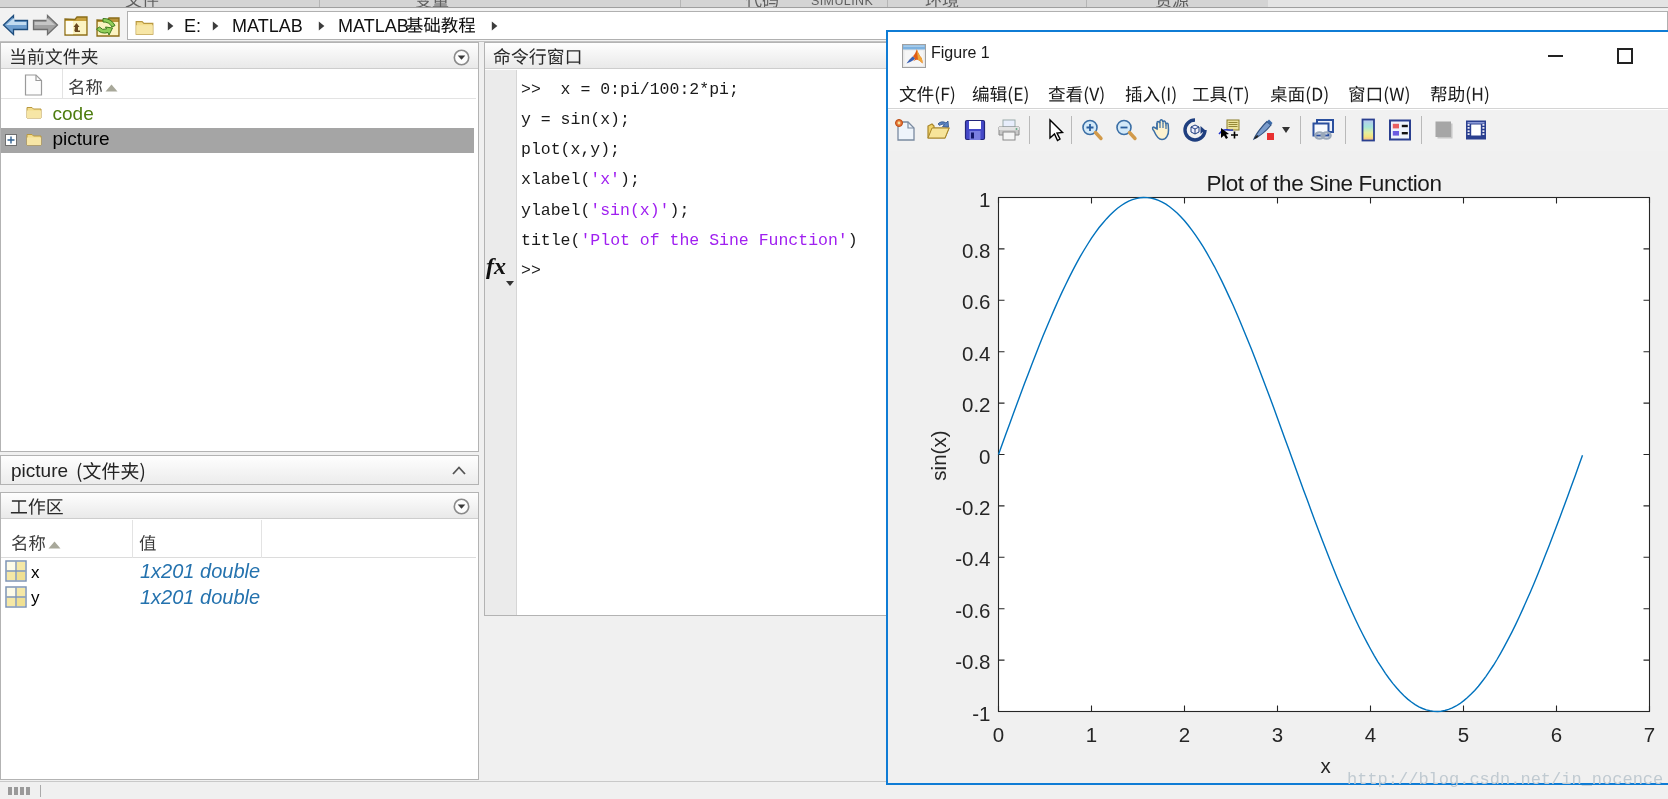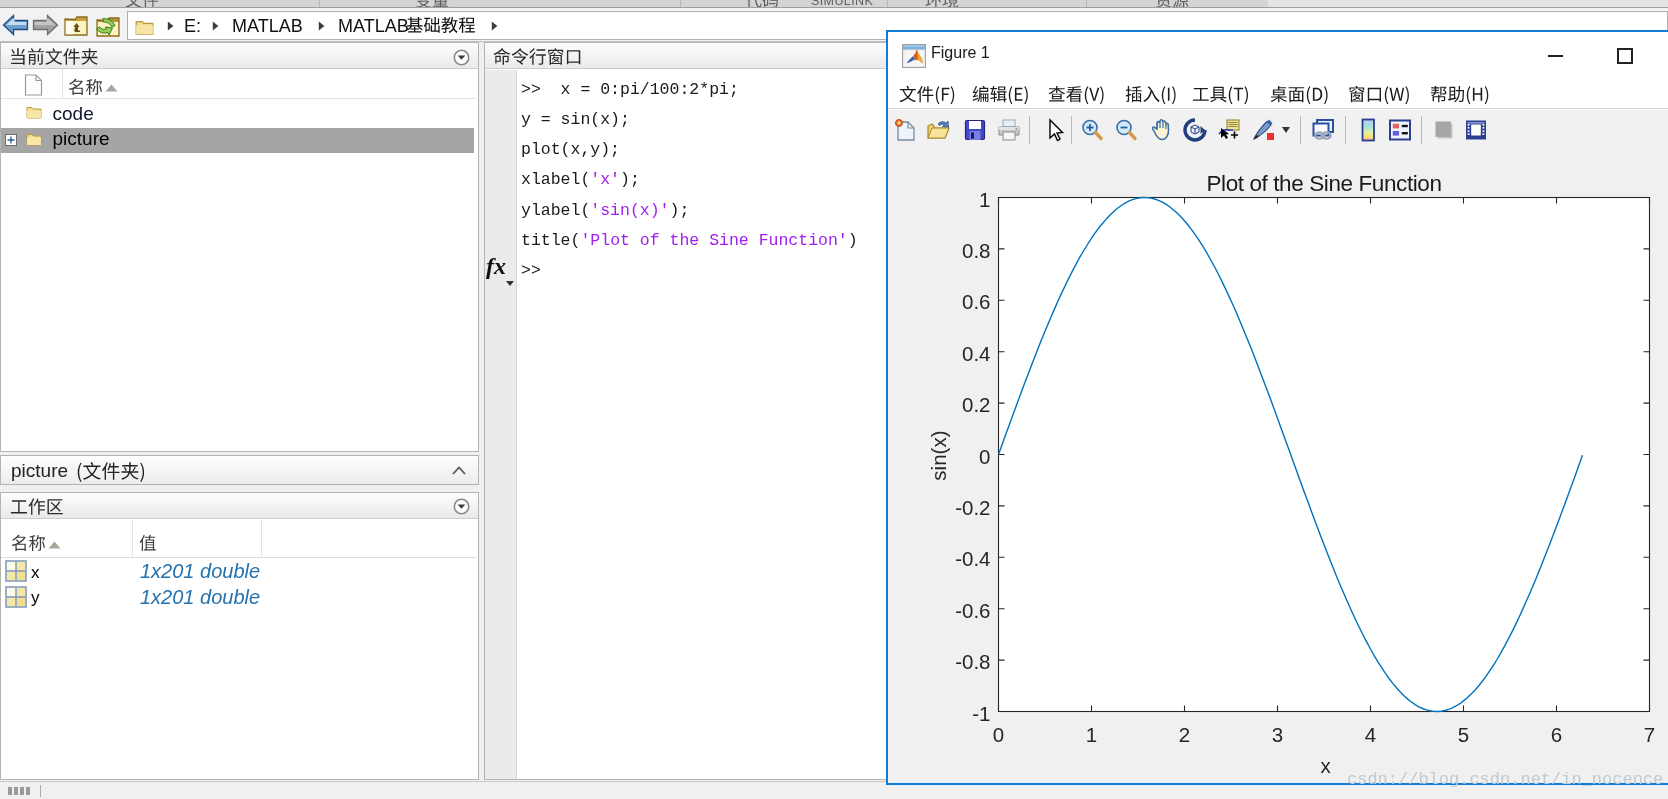--- a/index.html
+++ b/index.html
@@ -96,21 +96,21 @@
       <svg style="position:absolute;left:66.5px;top:31.6px;overflow:visible" width="36" height="24" viewBox="0 -18.4 36 23.7">
         <path d="M4.6 -9.2C5.5 -8.6 6.5 -7.8 7.3 -7.1C5.2 -6 3 -5.2 0.8 -4.8C1.1 -4.5 1.4 -3.9 1.5 -3.5C2.5 -3.8 3.4 -4.1 4.4 -4.4V1.4H5.7V0.5H13.5V1.4H14.8V-5.9H7.8C10.7 -7.5 13.3 -9.6 14.7 -12.4L13.8 -12.9L13.6 -12.9H7.4C7.8 -13.4 8.2 -13.9 8.6 -14.4L7.1 -14.7C6 -13 4.1 -11.1 1.2 -9.7C1.5 -9.5 1.9 -9 2.1 -8.7C3.8 -9.6 5.2 -10.6 6.3 -11.7H12.8C11.7 -10.1 10.2 -8.8 8.5 -7.7C7.7 -8.5 6.5 -9.3 5.6 -10ZM13.5 -0.7H5.7V-4.7H13.5Z M26.3 -7.8C25.9 -5.7 25.2 -3.5 24.2 -2.1C24.5 -1.9 25.1 -1.6 25.3 -1.4C26.3 -2.9 27.1 -5.2 27.5 -7.6ZM31 -7.7C31.8 -5.8 32.5 -3.2 32.7 -1.6L34 -2C33.7 -3.6 33 -6.1 32.2 -8ZM26.7 -14.6C26.3 -12.4 25.5 -10.1 24.5 -8.6V-9.6H22.3V-12.7C23.1 -12.9 23.9 -13.2 24.5 -13.4L23.7 -14.5C22.5 -13.9 20.3 -13.4 18.5 -13.1C18.6 -12.8 18.8 -12.4 18.9 -12.1C19.6 -12.2 20.3 -12.3 21 -12.4V-9.6H18.3V-8.4H20.9C20.2 -6.4 19 -4.1 18 -2.9C18.2 -2.6 18.5 -2.1 18.6 -1.8C19.5 -2.9 20.3 -4.6 21 -6.3V1.4H22.3V-6.4C22.8 -5.7 23.5 -4.7 23.8 -4.2L24.5 -5.2C24.2 -5.7 22.8 -7.2 22.3 -7.7V-8.4H24.3L24.3 -8.3C24.6 -8.1 25.1 -7.8 25.4 -7.6C26 -8.5 26.6 -9.7 27 -11.1H28.8V-0.2C28.8 0 28.7 0.1 28.5 0.1C28.2 0.1 27.5 0.1 26.7 0.1C26.8 0.4 27 1 27.1 1.3C28.2 1.3 29 1.3 29.4 1.1C29.9 0.9 30.1 0.5 30.1 -0.2V-11.1H32.4C32.2 -10.5 31.8 -9.8 31.5 -9.2L32.7 -8.9C33.1 -9.9 33.7 -11 34.1 -12.1L33.2 -12.4L33 -12.3H27.4C27.6 -13 27.8 -13.6 27.9 -14.3Z" fill="#3c3c3c"></path>
       </svg>
       <svg class="abs" style="left:104px;top:40.5px" width="13" height="8" viewBox="0 0 13 8">
         <path d="M6.5 0.5 L12.5 7.5 L0.5 7.5 Z" fill="#a8a89a"></path>
       </svg>
       <svg style="position:absolute;left:25px;top:62px" width="16" height="14" viewBox="0 0 16 14">
         <path d="M1 2.5 L6 2.5 L7.5 4 L15 4 L15 13 L1 13 Z" fill="#f3dd8d" stroke="#b9983f" stroke-width="1"></path>
         <path d="M1 5.5 L15 5.5 L15 13 L1 13 Z" fill="#f7e6a6" stroke="none"></path>
       </svg>
-      <div class="abs" style="left:51.5px;top:60.4px;font-size:19px;color:#0f172a">code</div>
+      <div class="abs" style="left:51.5px;top:60.4px;font-size:19px;color:#4d7c0f">code</div>
       <div class="abs" style="left:0;top:85px;width:473px;height:24.5px;background:#a5a5a5"></div>
       <svg class="abs" style="left:4px;top:91px" width="12" height="12" viewBox="0 0 12 12">
 <rect x="0.5" y="0.5" width="11" height="11" fill="#fff" stroke="#6f6f6f"></rect>
 <path d="M2.5 6 H9.5 M6 2.5 V9.5" stroke="#33618f" stroke-width="1.4"></path>
       </svg>
       <svg style="position:absolute;left:25px;top:89px" width="16" height="14" viewBox="0 0 16 14">
         <path d="M1 2.5 L6 2.5 L7.5 4 L15 4 L15 13 L1 13 Z" fill="#f3dd8d" stroke="#b9983f" stroke-width="1"></path>
         <path d="M1 5.5 L15 5.5 L15 13 L1 13 Z" fill="#f7e6a6" stroke="none"></path>
       </svg>
       <div class="abs" style="left:51.5px;top:85.4px;font-size:19px;color:#000">picture</div>
@@ -160,21 +160,21 @@
         <rect x="1" y="1" width="20" height="20" fill="#fdfcf0" stroke="#7e94b4" stroke-width="1.5"></rect>
         <rect x="2" y="2" width="8.5" height="8.5" fill="#fdfbe8"></rect>
         <rect x="11.5" y="2" width="8.5" height="8.5" fill="#f5e8a6"></rect>
         <rect x="2" y="11.5" width="8.5" height="8.5" fill="#f5e8a6"></rect>
         <rect x="11.5" y="11.5" width="8.5" height="8.5" fill="#f0e092"></rect>
         <path d="M11 1.5V20.5M1.5 11H20.5" stroke="#7e94b4" stroke-width="1.4"></path>
       </svg>
       <div class="abs" style="left:30px;top:95.3px;font-size:17px;color:#000">y</div>
       <div class="abs" style="left:139px;top:92.5px;font-size:20px;font-style:italic;color:#2472ae">1x201 double</div>
     </div>
-    <div class="panel" style="left:484px;top:42px;width:403px;height:738px">
+    <div class="panel" style="left:484px;top:42px;width:403px;height:574px">
       <div class="phead">
         <svg style="position:absolute;left:8.0px;top:0.7px;overflow:visible" width="91" height="25" viewBox="0 -19.0 91 24.3">
           <path d="M9 -15.3C7.4 -12.9 3.9 -10.6 0.6 -9.7C0.9 -9.3 1.2 -8.8 1.4 -8.4C2.7 -8.8 4 -9.5 5.3 -10.2V-9.1H12.5V-10.3C13.7 -9.5 15 -8.9 16.3 -8.5C16.5 -8.9 17 -9.5 17.3 -9.8C14.5 -10.5 11.4 -12.2 9.8 -14.1L10.1 -14.5ZM5.4 -10.3C6.8 -11.1 8 -12.1 9 -13.2C9.9 -12.1 11.1 -11.1 12.4 -10.3ZM2.3 -7.6V0.1H3.5V-1.5H7.8V-7.6ZM3.5 -6.4H6.5V-2.7H3.5ZM9.6 -7.6V1.4H11V-6.4H14.4V-2.6C14.4 -2.3 14.3 -2.3 14.1 -2.3C13.8 -2.3 13 -2.3 12 -2.3C12.1 -1.9 12.3 -1.4 12.4 -1C13.7 -1 14.6 -1 15.1 -1.2C15.6 -1.5 15.7 -1.8 15.7 -2.6V-7.6Z M25.1 -10C26.1 -9.2 27.2 -8 27.8 -7.2L28.8 -8.1C28.2 -8.8 27 -10 26 -10.8ZM20.9 -6.8V-5.5H30.6C29.6 -4.4 28.3 -3.1 27.1 -1.9C26.2 -2.6 25.2 -3.2 24.3 -3.7L23.4 -2.7C25.4 -1.5 28 0.3 29.2 1.5L30.2 0.4C29.7 -0.1 29 -0.6 28.2 -1.2C29.9 -2.9 31.9 -4.8 33.2 -6.2L32.2 -6.9L32 -6.8ZM27 -15.1C25.2 -12.6 21.8 -10.2 18.5 -8.8C18.9 -8.5 19.3 -8 19.5 -7.7C22.2 -8.9 24.9 -10.8 26.9 -12.9C28.9 -10.8 31.9 -8.8 34.3 -7.7C34.5 -8.1 35 -8.6 35.3 -8.9C32.8 -9.9 29.6 -11.9 27.8 -13.9L28.2 -14.5Z M43.6 -14V-12.7H52.4V-14ZM40.6 -15.1C39.7 -13.7 37.9 -12.2 36.4 -11.1C36.7 -10.9 37 -10.4 37.2 -10.1C38.8 -11.2 40.7 -13 41.9 -14.5ZM42.8 -9V-7.7H48.8V-0.3C48.8 -0 48.7 0.1 48.4 0.1C48 0.1 46.8 0.1 45.6 0.1C45.8 0.4 45.9 1 46 1.4C47.8 1.4 48.8 1.4 49.4 1.2C50 0.9 50.2 0.5 50.2 -0.3V-7.7H52.9V-9ZM41.3 -11.2C40.1 -9.2 38.1 -7.1 36.2 -5.8C36.5 -5.5 37 -4.9 37.2 -4.6C37.9 -5.2 38.6 -5.8 39.2 -6.5V1.5H40.6V-8C41.3 -8.9 42 -9.8 42.6 -10.7Z M60.3 -12C58.9 -10.9 57 -10 55.2 -9.6L55.9 -8.5C57.8 -9.1 59.8 -10.2 61.3 -11.4ZM64 -11.3C65.9 -10.5 68.2 -9.2 69.3 -8.4L70.2 -9.3C69 -10.1 66.6 -11.3 64.8 -12.1ZM61.4 -10.3C61.2 -9.7 60.7 -9 60.3 -8.4H56.6V1.5H58V0.7H67.5V1.4H68.9V-8.4H61.7C62.1 -8.9 62.5 -9.4 62.8 -10ZM58 -0.3V-7.4H67.5V-0.3ZM60.2 -3.9C60.9 -3.6 61.7 -3.3 62.5 -2.9C61.3 -2.2 60 -1.7 58.7 -1.5C58.9 -1.2 59.1 -0.9 59.2 -0.6C60.8 -1 62.2 -1.5 63.5 -2.4C64.4 -1.9 65.2 -1.3 65.8 -0.9L66.5 -1.7C65.9 -2.1 65.2 -2.6 64.3 -3C65.2 -3.7 65.9 -4.6 66.3 -5.7L65.6 -6L65.4 -6H61.3C61.5 -6.3 61.7 -6.6 61.8 -6.9L60.8 -7.1C60.4 -6.2 59.6 -5.2 58.6 -4.4C58.9 -4.2 59.2 -3.9 59.4 -3.7C59.9 -4.2 60.4 -4.6 60.8 -5.1H64.9C64.5 -4.5 64 -4 63.4 -3.5C62.5 -3.9 61.7 -4.3 60.9 -4.6ZM61.3 -14.8C61.5 -14.4 61.8 -13.9 62 -13.5H55.1V-10.7H56.4V-12.4H68.8V-10.8H70.2V-13.5H63.6C63.3 -14 63 -14.6 62.7 -15.1Z M73.9 -13.2V1H75.3V-0.5H85.8V0.9H87.3V-13.2ZM75.3 -1.9V-11.8H85.8V-1.9Z" fill="#2a2a2a"></path>
         </svg>
       </div>
       <div class="abs" style="left:0;top:27px;width:31px;bottom:0;background:#ebebeb"></div>
       <div class="abs" style="left:31px;top:27px;width:1px;bottom:0;background:#d6d6d6"></div>
       <div class="abs" style="left:36px;top:32px;font-family:&quot;Liberation Mono&quot;,monospace;font-size:16.5px;color:#1a1a1a;line-height:30.15px;white-space:pre"><div>&gt;&gt;  x = 0:pi/100:2*pi;</div><div>y = sin(x);</div><div>plot(x,y);</div><div>xlabel(<span style="color:#a020f0">'x'</span>);</div><div>ylabel(<span style="color:#a020f0">'sin(x)'</span>);</div><div>title(<span style="color:#a020f0">'Plot of the Sine Function'</span>)</div><div>&gt;&gt;</div></div>
       <div class="abs" style="left:1px;top:210px;font-family:&quot;Liberation Serif&quot;,serif;font-style:italic;font-weight:bold;font-size:24px;color:#111">fx</div>
       <svg class="abs" style="left:21px;top:238px" width="8" height="5" viewBox="0 0 8 5">
@@ -354,13 +354,13 @@
         <text x="389.5" y="591.3" style="font-family:&quot;Liberation Sans&quot;,sans-serif;font-size:20.5px" fill="#262626" text-anchor="middle">3</text>
         <text x="482.5" y="591.3" style="font-family:&quot;Liberation Sans&quot;,sans-serif;font-size:20.5px" fill="#262626" text-anchor="middle">4</text>
         <text x="575.5" y="591.3" style="font-family:&quot;Liberation Sans&quot;,sans-serif;font-size:20.5px" fill="#262626" text-anchor="middle">5</text>
         <text x="668.5" y="591.3" style="font-family:&quot;Liberation Sans&quot;,sans-serif;font-size:20.5px" fill="#262626" text-anchor="middle">6</text>
         <text x="761.5" y="591.3" style="font-family:&quot;Liberation Sans&quot;,sans-serif;font-size:20.5px" fill="#262626" text-anchor="middle">7</text>
         <text x="436.0" y="39.8" style="font-family:&quot;Liberation Sans&quot;,sans-serif;font-size:22.5px;letter-spacing:-0.4px" fill="#1a1a1a" text-anchor="middle">Plot of the Sine Function</text>
         <text x="437.7" y="621.5" style="font-family:&quot;Liberation Sans&quot;,sans-serif;font-size:20.5px" fill="#262626" text-anchor="middle">x</text>
         <text transform="translate(57.8,304.6) rotate(-90)" style="font-family:&quot;Liberation Sans&quot;,sans-serif;font-size:20.5px" fill="#262626" text-anchor="middle">sin(x)</text>
       </svg>
     </div>
-    <div class="abs" style="left:1347px;top:770px;font-family:&quot;Liberation Mono&quot;,monospace;font-size:17px;color:#c0cad1">csdn://blog.csdn.net/in_nocence</div>
+    <div class="abs" style="left:1347px;top:770px;font-family:&quot;Liberation Mono&quot;,monospace;font-size:17px;color:#c0cad1">http://blog.csdn.net/in_nocence</div>
   </div>
 </body></html>

